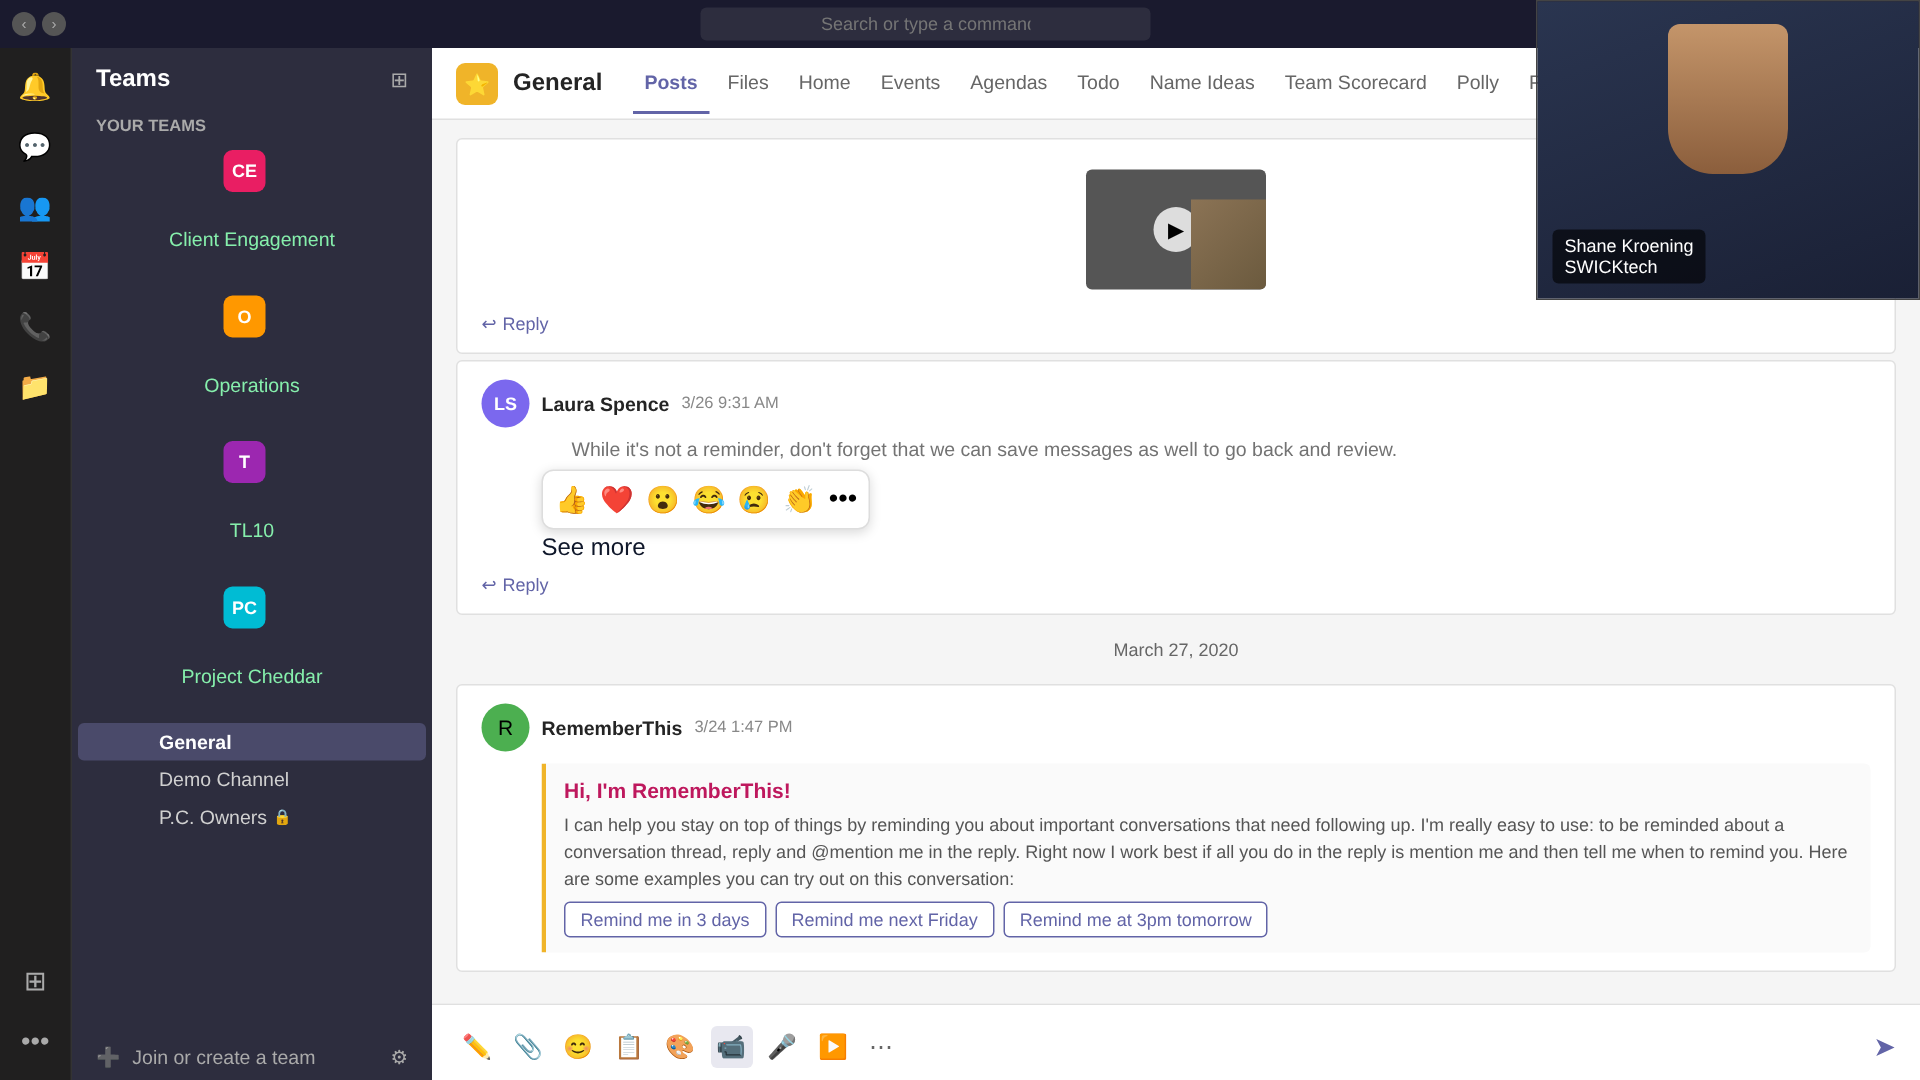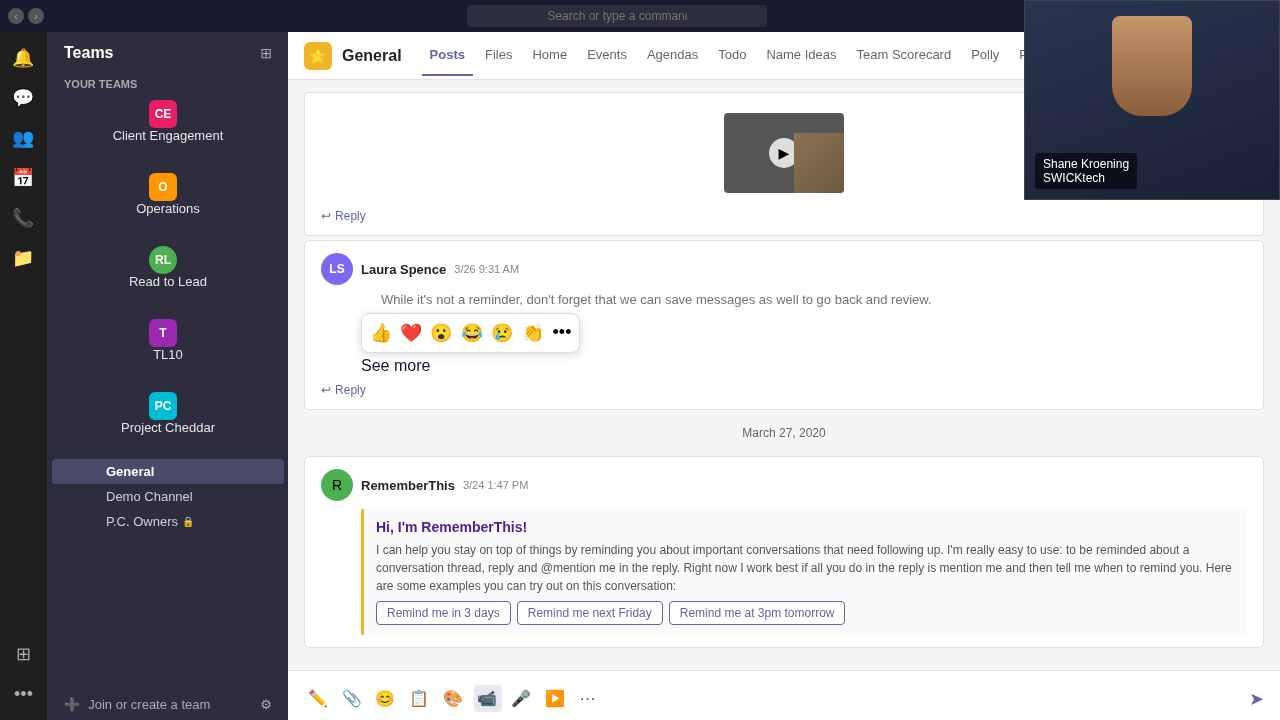--- a/index.html
+++ b/index.html
@@ -26,21 +26,21 @@
     .icon-item.active { color: #6264a7; }
 
     
     .teams-sidebar { width: 240px; background: #2d2d3e; display: flex; flex-direction: column; flex-shrink: 0; }
     .teams-sidebar-header { display: flex; align-items: center; justify-content: space-between; padding: 12px 16px 8px; }
     .teams-sidebar-title { font-weight: 700; font-size: 16px; color: #fff; }
     .teams-sidebar-icon { color: #aaa; cursor: pointer; font-size: 14px; }
     .teams-section-label { font-size: 11px; color: #aaa; padding: 8px 16px 4px; text-transform: uppercase; font-weight: 600; }
     .team-item { display: flex; align-items: center; padding: 6px 16px; cursor: pointer; border-radius: 4px; margin: 0 4px; flex-direction: column; }
     .team-avatar { width: 28px; height: 28px; border-radius: 6px; margin-right: 10px; display: flex; align-items: center; justify-content: center; font-size: 12px; font-weight: 700; color: #fff; flex-shrink: 0; }
-    .team-name { color: #e5e5e5; font-size: 13px; flex: 1; }
+    .team-name { color: #86efac; font-size: 13px; flex: 1; margin-top: 24px; }
     .team-more { color: #888; font-size: 16px; opacity: 0; }
     .channel-item { display: flex; align-items: center; padding: 5px 16px 5px 54px; cursor: pointer; border-radius: 4px; margin: 0 4px; }
     .channel-item.active { background: #4a4a6a; }
     .channel-name { color: #d0d0d0; font-size: 13px; }
     .channel-name.active { color: #fff; font-weight: 600; }
     .lock-icon { margin-left: 4px; font-size: 10px; color: #aaa; }
 
     .sidebar-bottom { margin-top: auto; display: flex; align-items: center; padding: 8px 16px; cursor: pointer; color: #aaa; font-size: 13px; gap: 8px; }
 
     
@@ -74,21 +74,21 @@
 
     .date-divider { display: flex; align-items: center; justify-content: center; padding: 12px 16px; color: #666; font-size: 12px; }
 
     
     .bot-message { background: #fff; margin: 4px 16px; border-radius: 4px; padding: 12px 16px; border: 1px solid #e0e0e0; }
     .bot-header { display: flex; align-items: center; gap: 8px; margin-bottom: 8px; }
     .bot-avatar { width: 32px; height: 32px; border-radius: 50%; background: #4caf50; display: flex; align-items: center; justify-content: center; font-size: 14px; flex-shrink: 0; }
     .bot-name { font-weight: 600; font-size: 13px; color: #242424; }
     .bot-time { font-size: 11px; color: #888; }
     .bot-card { border-left: 3px solid #f0b429; padding: 10px 12px; background: #fafafa; border-radius: 0 4px 4px 0; margin-left: 40px; }
-    .bot-card-title { font-weight: 700; font-size: 14px; color: #4c1d95; margin-bottom: 6px; }
+    .bot-card-title { font-weight: 700; font-size: 14px; color: #be185d; margin-bottom: 6px; }
     .bot-card-text { font-size: 12px; color: #555; line-height: 1.5; margin-bottom: 6px; }
     .bot-buttons { display: flex; flex-wrap: wrap; gap: 6px; }
     .bot-btn { background: #fff; border: 1px solid #6264a7; border-radius: 4px; padding: 4px 10px; font-size: 12px; color: #6264a7; cursor: pointer; }
 
     
     .compose-area { border-top: 1px solid #e0e0e0; background: #fff; padding: 8px 16px; flex-shrink: 0; }
     .compose-box { border: 1px solid #ccc; border-radius: 4px; padding: 8px 12px; min-height: 40px; display: flex; align-items: center; }
     .compose-placeholder { color: #aaa; font-size: 13px; flex: 1; }
     .compose-toolbar { display: flex; align-items: center; gap: 6px; margin-top: 6px; }
     .compose-tool { color: #666; font-size: 16px; cursor: pointer; padding: 4px; }
@@ -167,25 +167,20 @@
         <span class="team-name">Client Engagement</span>
         <span class="team-more">•••</span>
       </div>
 
       <div class="team-item">
         <div class="team-avatar" style="background:#ff9800;">O</div>
         <span class="team-name">Operations</span>
         <span class="team-more">•••</span>
       </div>
 
-      <div class="team-item">
-        <div class="team-avatar" style="background:#4caf50;border-radius:50%;">RL</div>
-        <span class="team-name">Read to Lead</span>
-        <span class="team-more">•••</span>
-      </div>
 
       <div class="team-item">
         <div class="team-avatar" style="background:#9c27b0;">T</div>
         <span class="team-name">TL10</span>
         <span class="team-more">•••</span>
       </div>
 
       <div class="team-item">
         <div class="team-avatar" style="background:#00bcd4;">PC</div>
         <span class="team-name">Project Cheddar</span>

